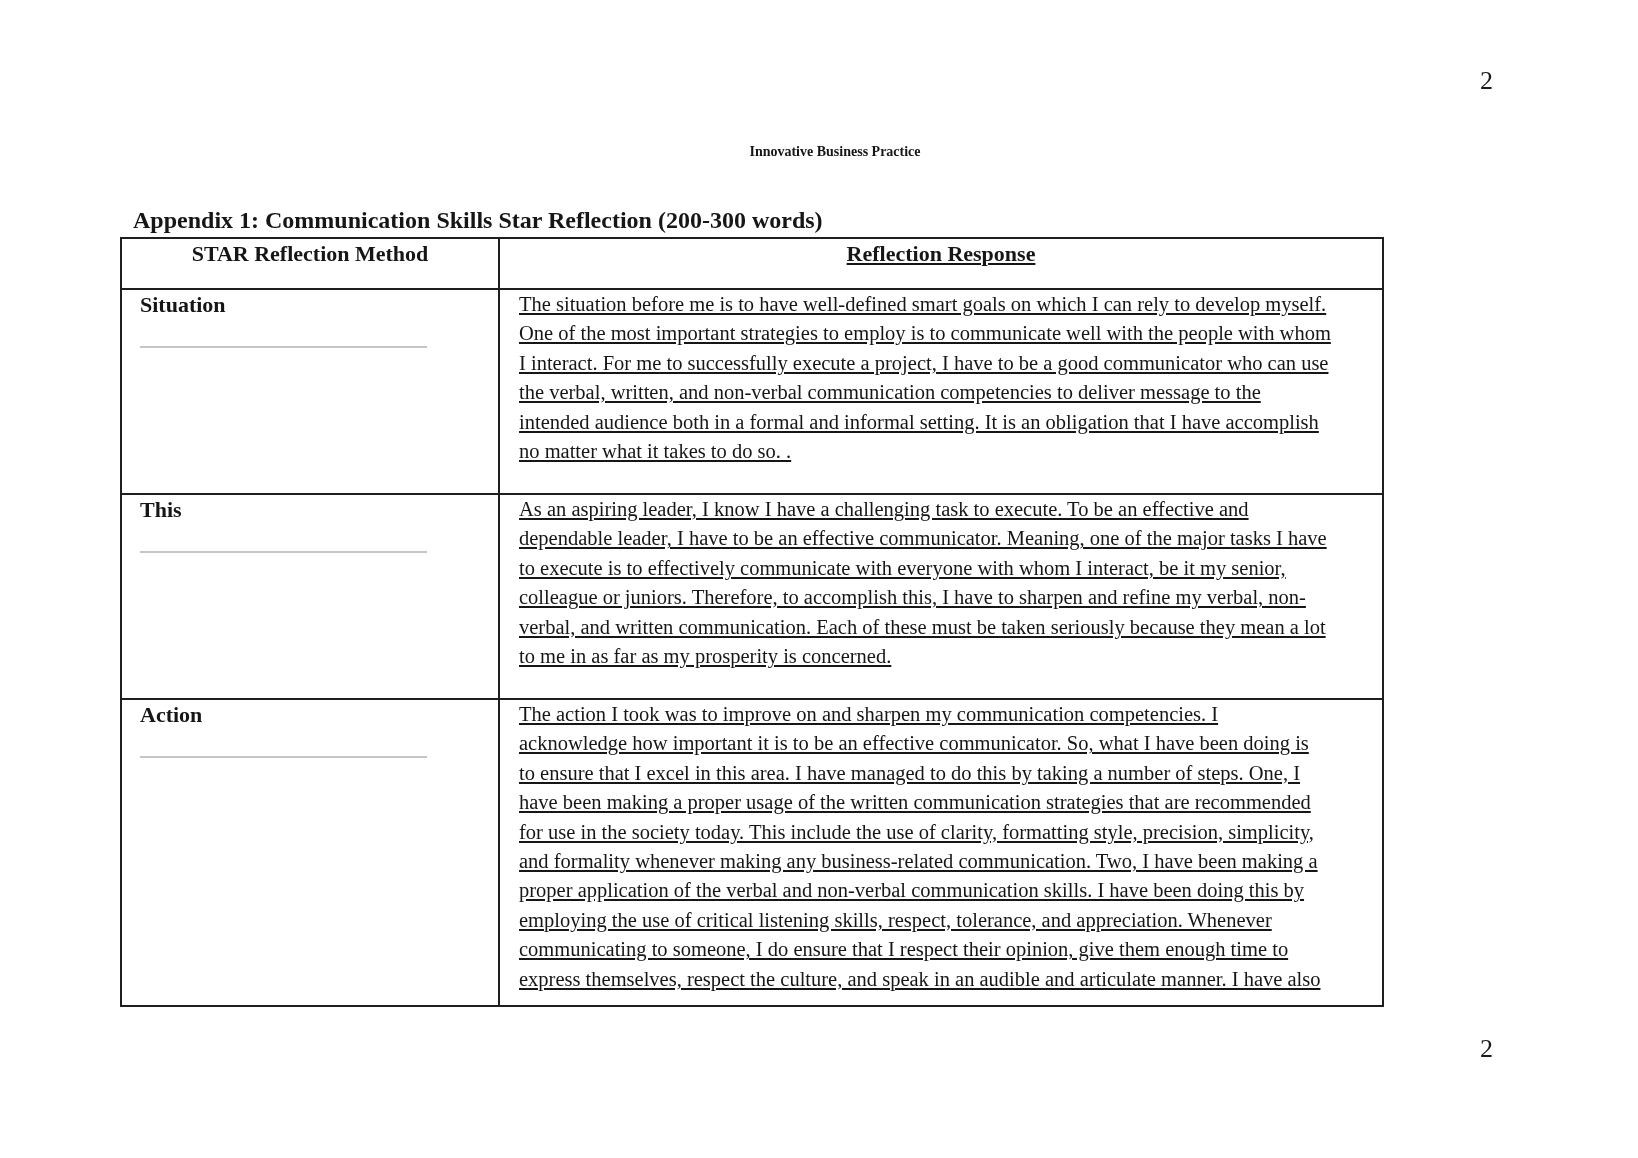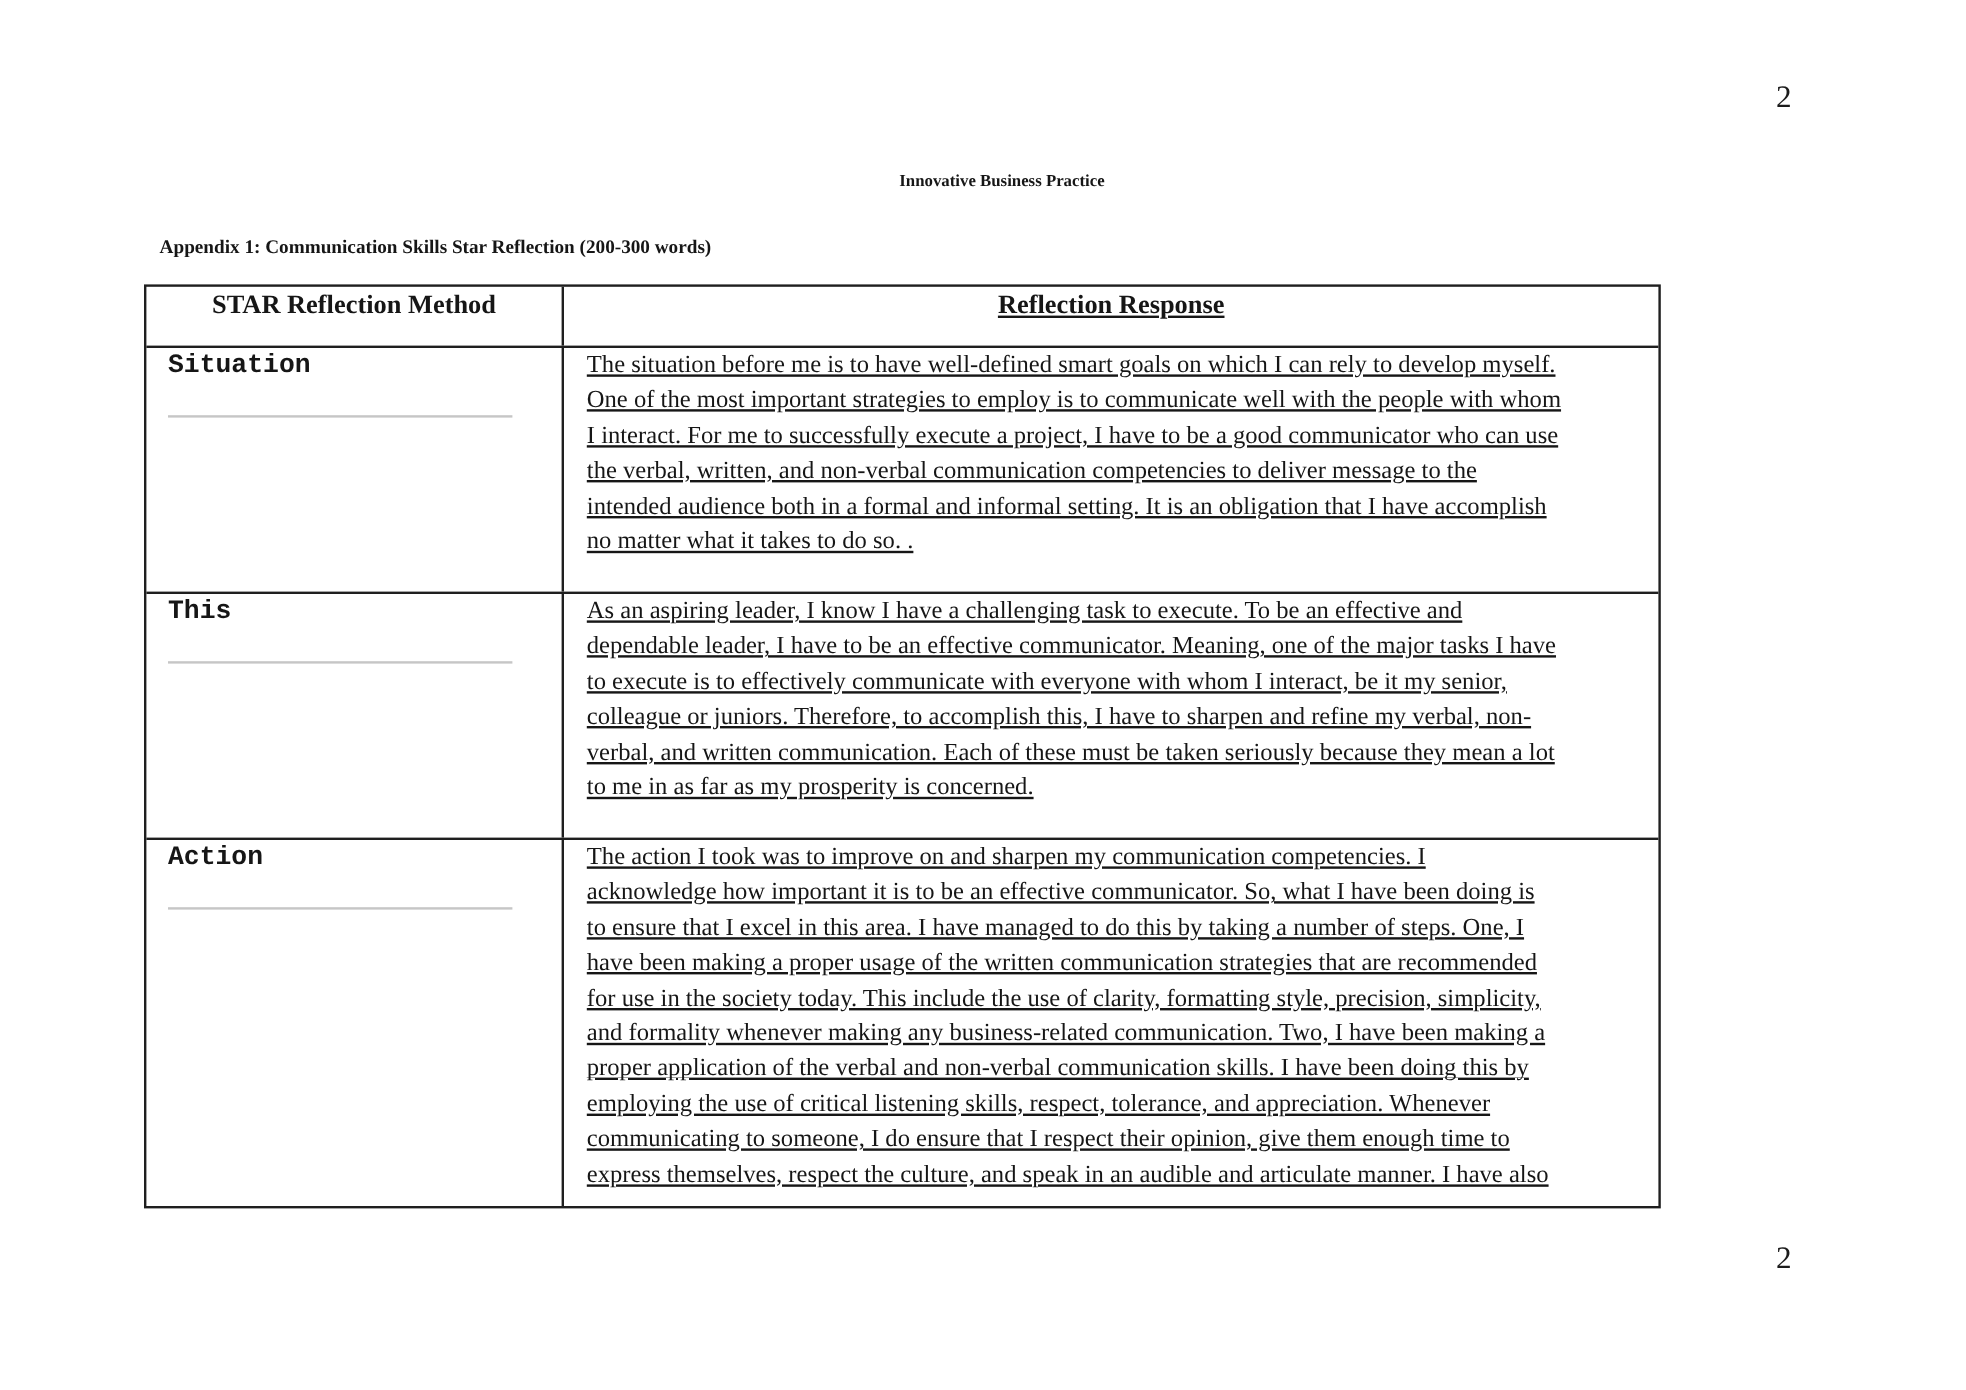--- a/index.html
+++ b/index.html
@@ -17,47 +17,47 @@
     font-size:26px;line-height:26px;
     color:#1b1b1b;
   }
   .pagenum.top{top:68px;}
   .pagenum.bottom{top:1036px;}
   .title{
     position:absolute;top:137px;left:16px;width:1638px;
     text-align:center;font-weight:bold;font-size:14px;line-height:29.4px;
   }
   .heading{
-    position:absolute;top:192px;left:133px;
-    font-weight:bold;font-size:16px;line-height:29.4px;
+    position:absolute;top:206px;left:133px;
+    font-weight:bold;font-size:24px;line-height:29.4px;
     white-space:pre;
   }
   .reftable{
     position:absolute;top:237px;left:120px;width:1264px;
     border:2px solid #1f1f1f;
     box-sizing:border-box;
     background:#ffffff;
   }
   .thead{
     display:flex;height:49px;
     border-bottom:2px solid #1f1f1f;
   }
   .th{
     font-weight:bold;font-size:22px;line-height:29.4px;
     text-align:center;vertical-align:top;
     box-sizing:border-box;
   }
-  .c1{width:348px;border-right:2px solid #1f1f1f;box-sizing:border-box;flex:none;}
+  .c1{width:378px;border-right:2px solid #1f1f1f;box-sizing:border-box;flex:none;}
   .c2{flex:1;box-sizing:border-box;text-decoration:underline;}
   .tr{display:flex;border-bottom:2px solid #1f1f1f;}
   .tr:nth-child(1){height:203px;}
   .tr:nth-child(2){height:203px;}
   .tr:nth-child(3){height:305px;border-bottom:none;}
   .td{overflow:hidden;}
-  .td.c1{position:relative;font-family:Liberation Mono, monospace;}
+  .td.c1{position:relative;}
   .rowlabel{
     font-weight:bold;font-size:22px;line-height:29.4px;
     padding:0 6px 0 18px;
   }
   .label-rule{
     position:absolute;left:18px;top:56px;
     width:287px;height:2px;background:#c6c6c6;
   }
   .cell-text{
     font-size:20.5px;line-height:29.4px;

